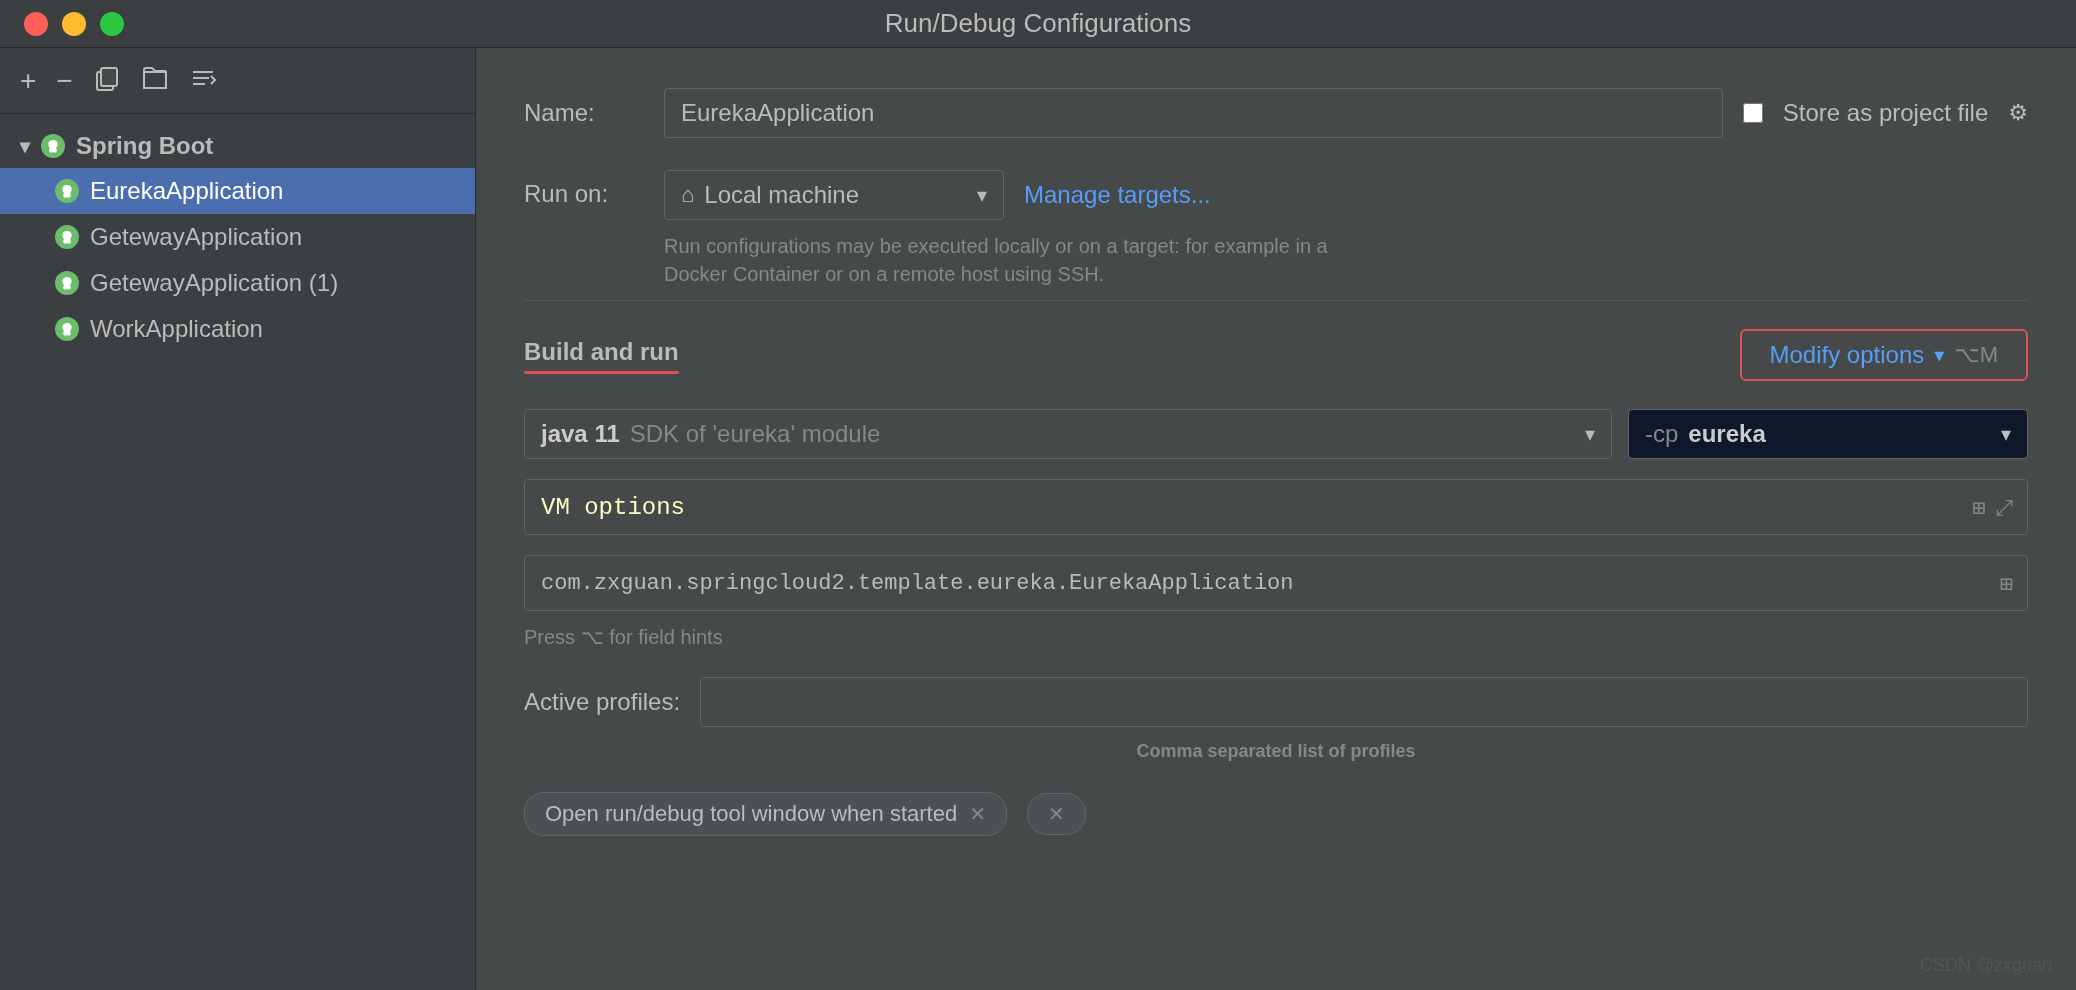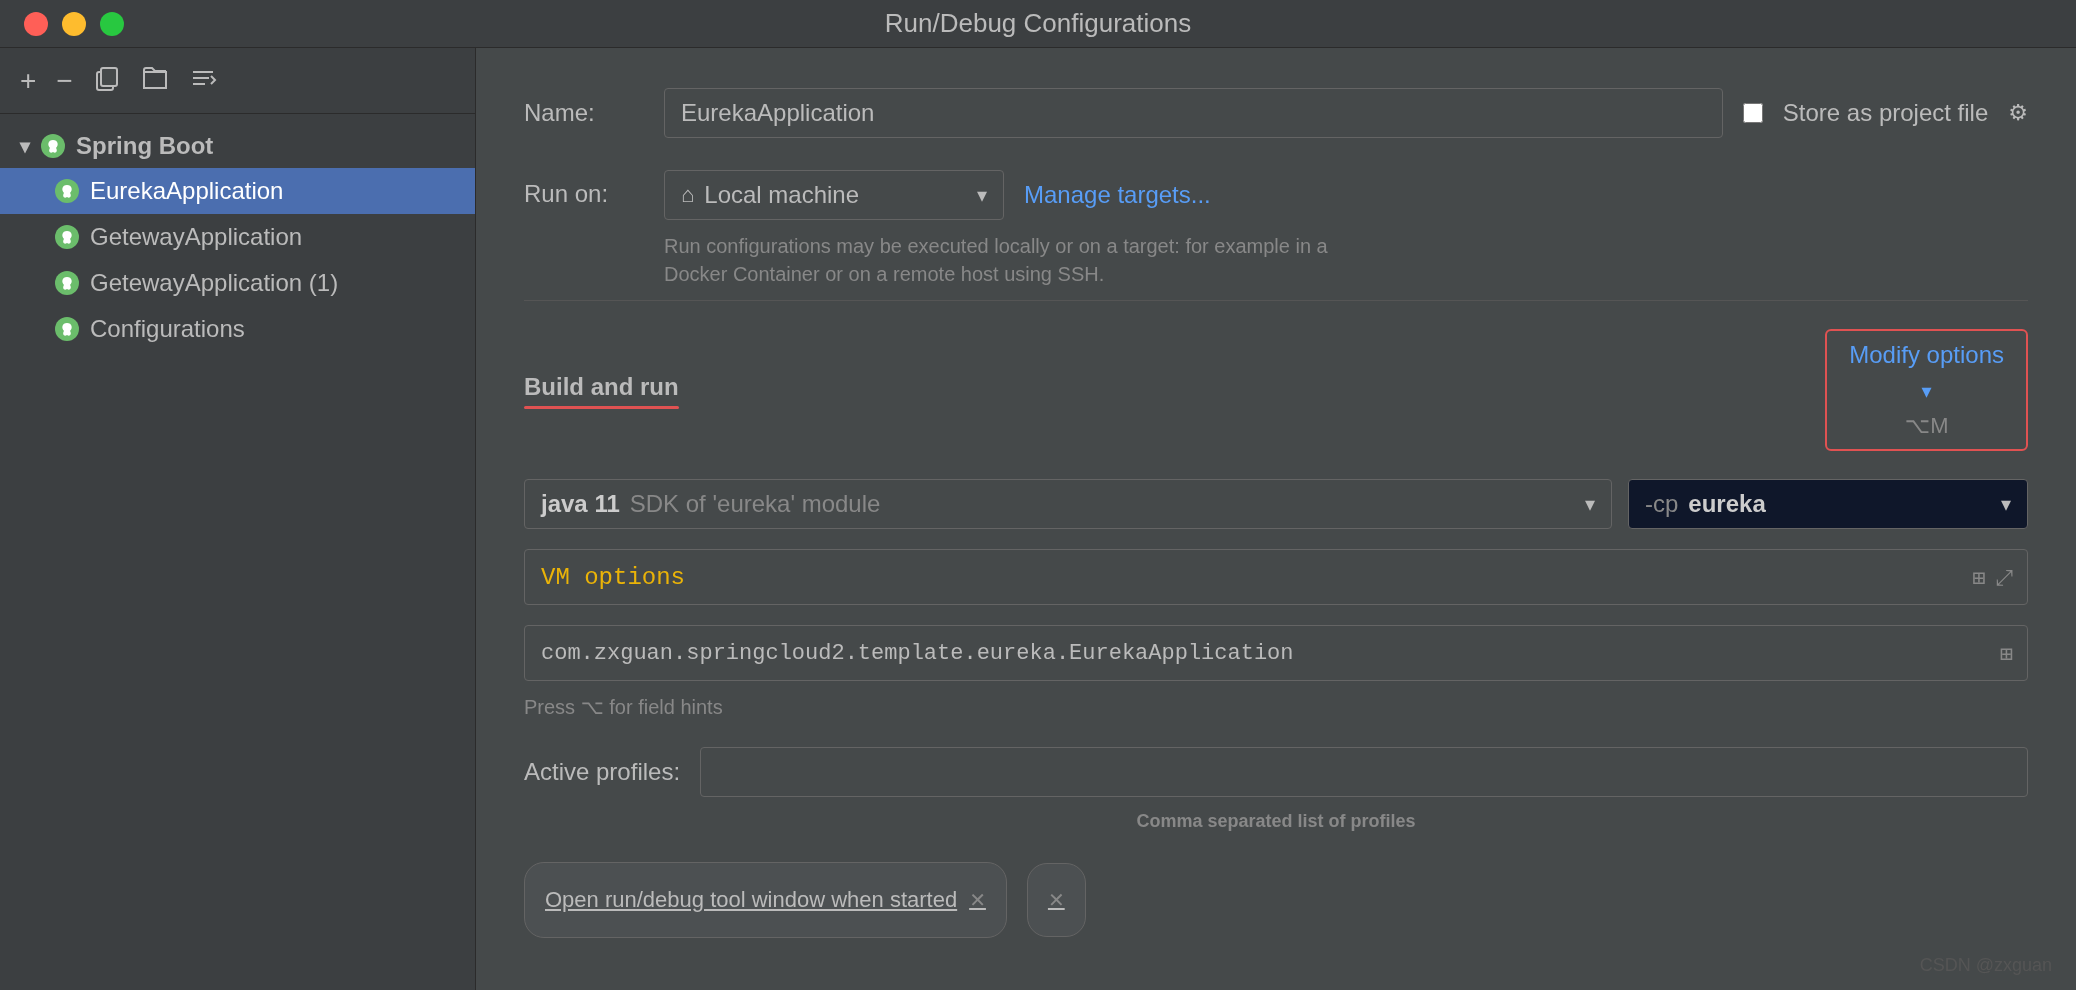--- a/index.html
+++ b/index.html
@@ -213,29 +213,28 @@
       bottom: -2px;
       left: 0;
       width: 100%;
       height: 3px;
       background: #e05252;
       border-radius: 2px;
     }
     .modify-options-btn {
       border: 2px solid #e05252;
       border-radius: 6px;
-      padding: 10px 22px;
+      padding: 10px 28px;
       font-size: 24px;
       color: #589df6;
       background: transparent;
       cursor: pointer;
       display: flex;
       align-items: center;
       gap: 10px;
-      flex-direction: column;
     }
     .modify-shortcut {
       font-size: 22px;
       color: #888;
     }
     
     .build-row {
       display: flex;
       align-items: center;
       gap: 16px;
@@ -382,27 +381,26 @@
     .tags-row {
       display: flex;
       align-items: center;
       gap: 20px;
       flex-wrap: wrap;
     }
     .tag-chip {
       background: #4c5052;
       border: 1px solid #646464;
       border-radius: 20px;
-      padding: 24px 20px;
+      padding: 8px 20px;
       font-size: 22px;
       color: #bbbbbb;
       display: flex;
       align-items: center;
       gap: 12px;
-      text-decoration: underline;
     }
     .tag-close {
       cursor: pointer;
       font-size: 20px;
       color: #888;
     }
     
     .watermark {
       position: absolute;
       bottom: 14px;
@@ -489,21 +487,21 @@
           <circle cx="13" cy="13" r="12" fill="#6bbd6b"></circle>
           <path d="M13 7 C8 7, 7 12, 10 15 C8 18, 10 21, 13 19 C16 21, 18 18, 16 15 C19 12, 18 7, 13 7Z" fill="white"></path>
         </svg>
         <span>GetewayApplication (1)</span>
       </div>
       <div class="tree-item">
         <svg class="spring-leaf" viewBox="0 0 26 26" fill="none">
           <circle cx="13" cy="13" r="12" fill="#6bbd6b"></circle>
           <path d="M13 7 C8 7, 7 12, 10 15 C8 18, 10 21, 13 19 C16 21, 18 18, 16 15 C19 12, 18 7, 13 7Z" fill="white"></path>
         </svg>
-        <span>Configurations</span>
+        <span>WorkApplication</span>
       </div>
     </div>
   </div>
 
   <div class="content">
 
     <div style="display:flex; align-items:center; margin-bottom:32px; gap:20px;">
       <span class="form-label">Name:</span>
       <input class="form-input" type="text" style="flex: 1 1 0%;" value="EurekaApplication">
       <div class="store-checkbox-row name-row-right">
@@ -547,21 +545,21 @@
       </div>
       <div class="cp-select">
         <span class="cp-bold">-cp</span>
         <span class="cp-name">eureka</span>
         <span class="dropdown-arrow">▾</span>
       </div>
     </div>
 
     <div style="position:relative; margin-bottom:20px;">
       <div class="vm-options-input">
-        <span style="color:#eab308; font-family:'Courier New',monospace; font-size:24px;">VM options</span>
+        <span style="color:#fef9c3; font-family:'Courier New',monospace; font-size:24px;">VM options</span>
         <div class="vm-options-icons">
           <span class="vm-icon">⊞</span>
           <span class="vm-icon">⤢</span>
         </div>
       </div>
     </div>
 
     <div style="position:relative; margin-bottom:14px;">
       <div class="main-class-input">
         <span style="font-family:'Courier New',monospace;">com.zxguan.springcloud2.template.eureka.EurekaApplication</span>

